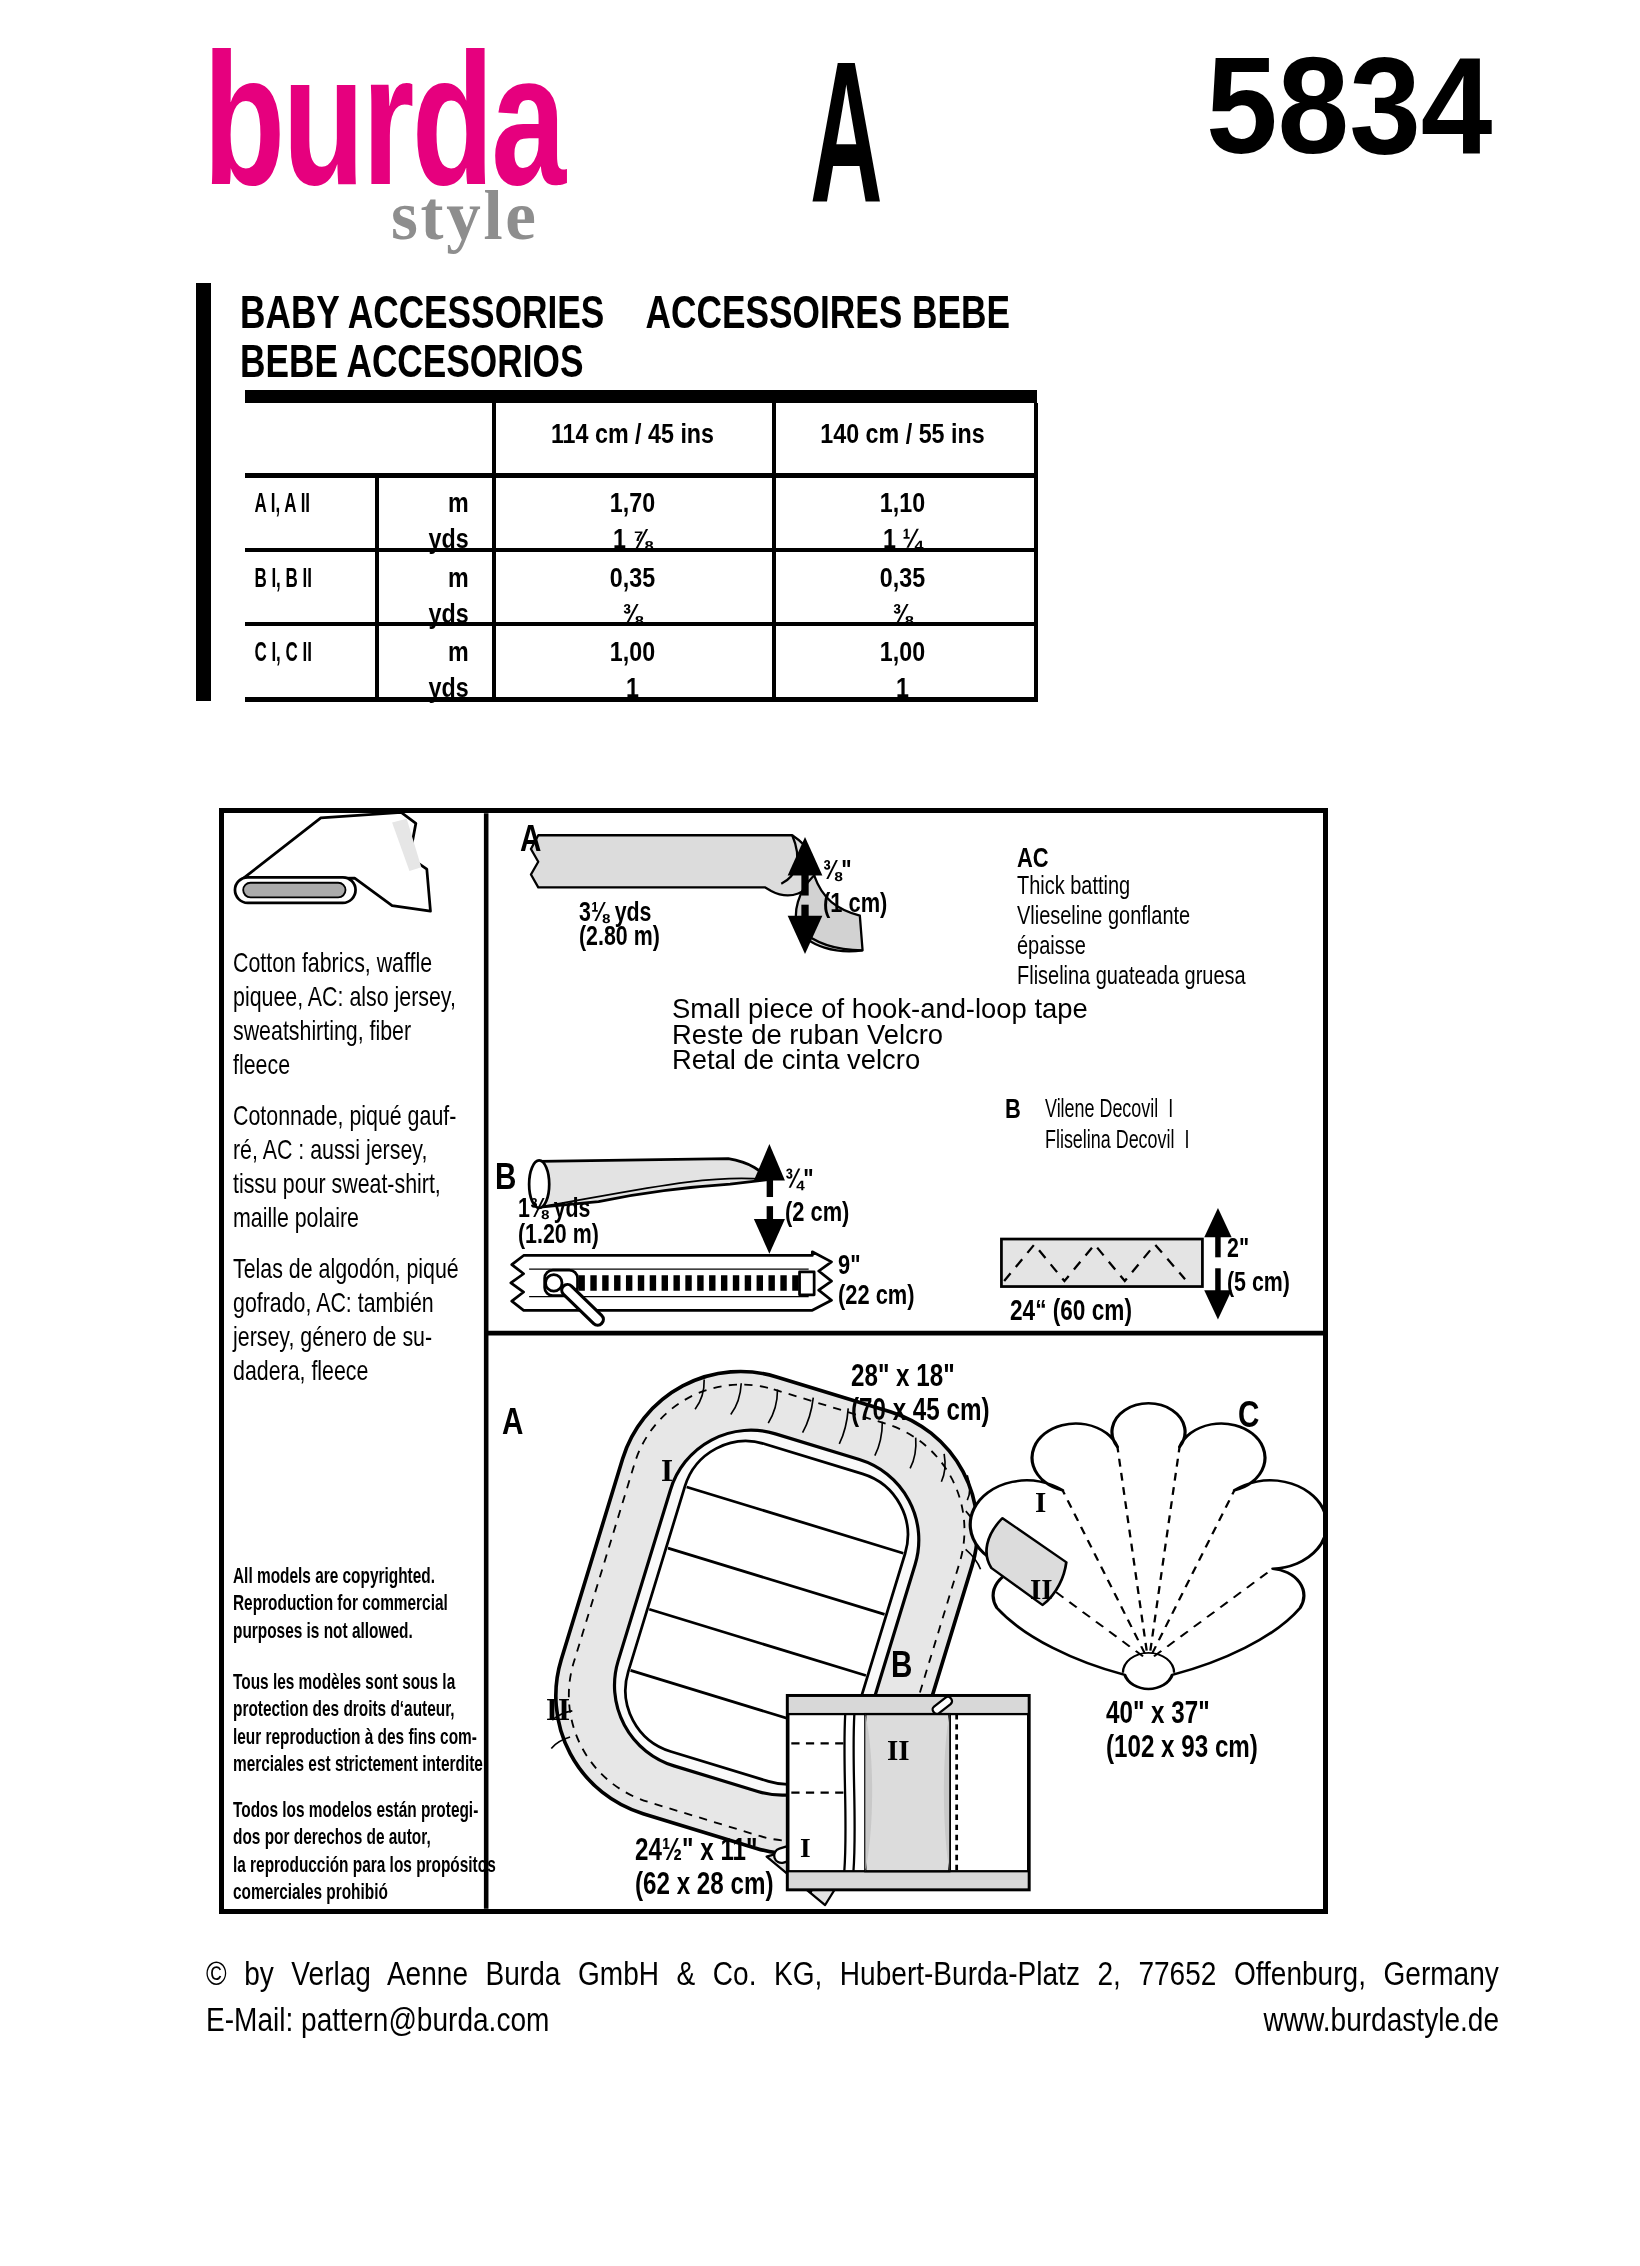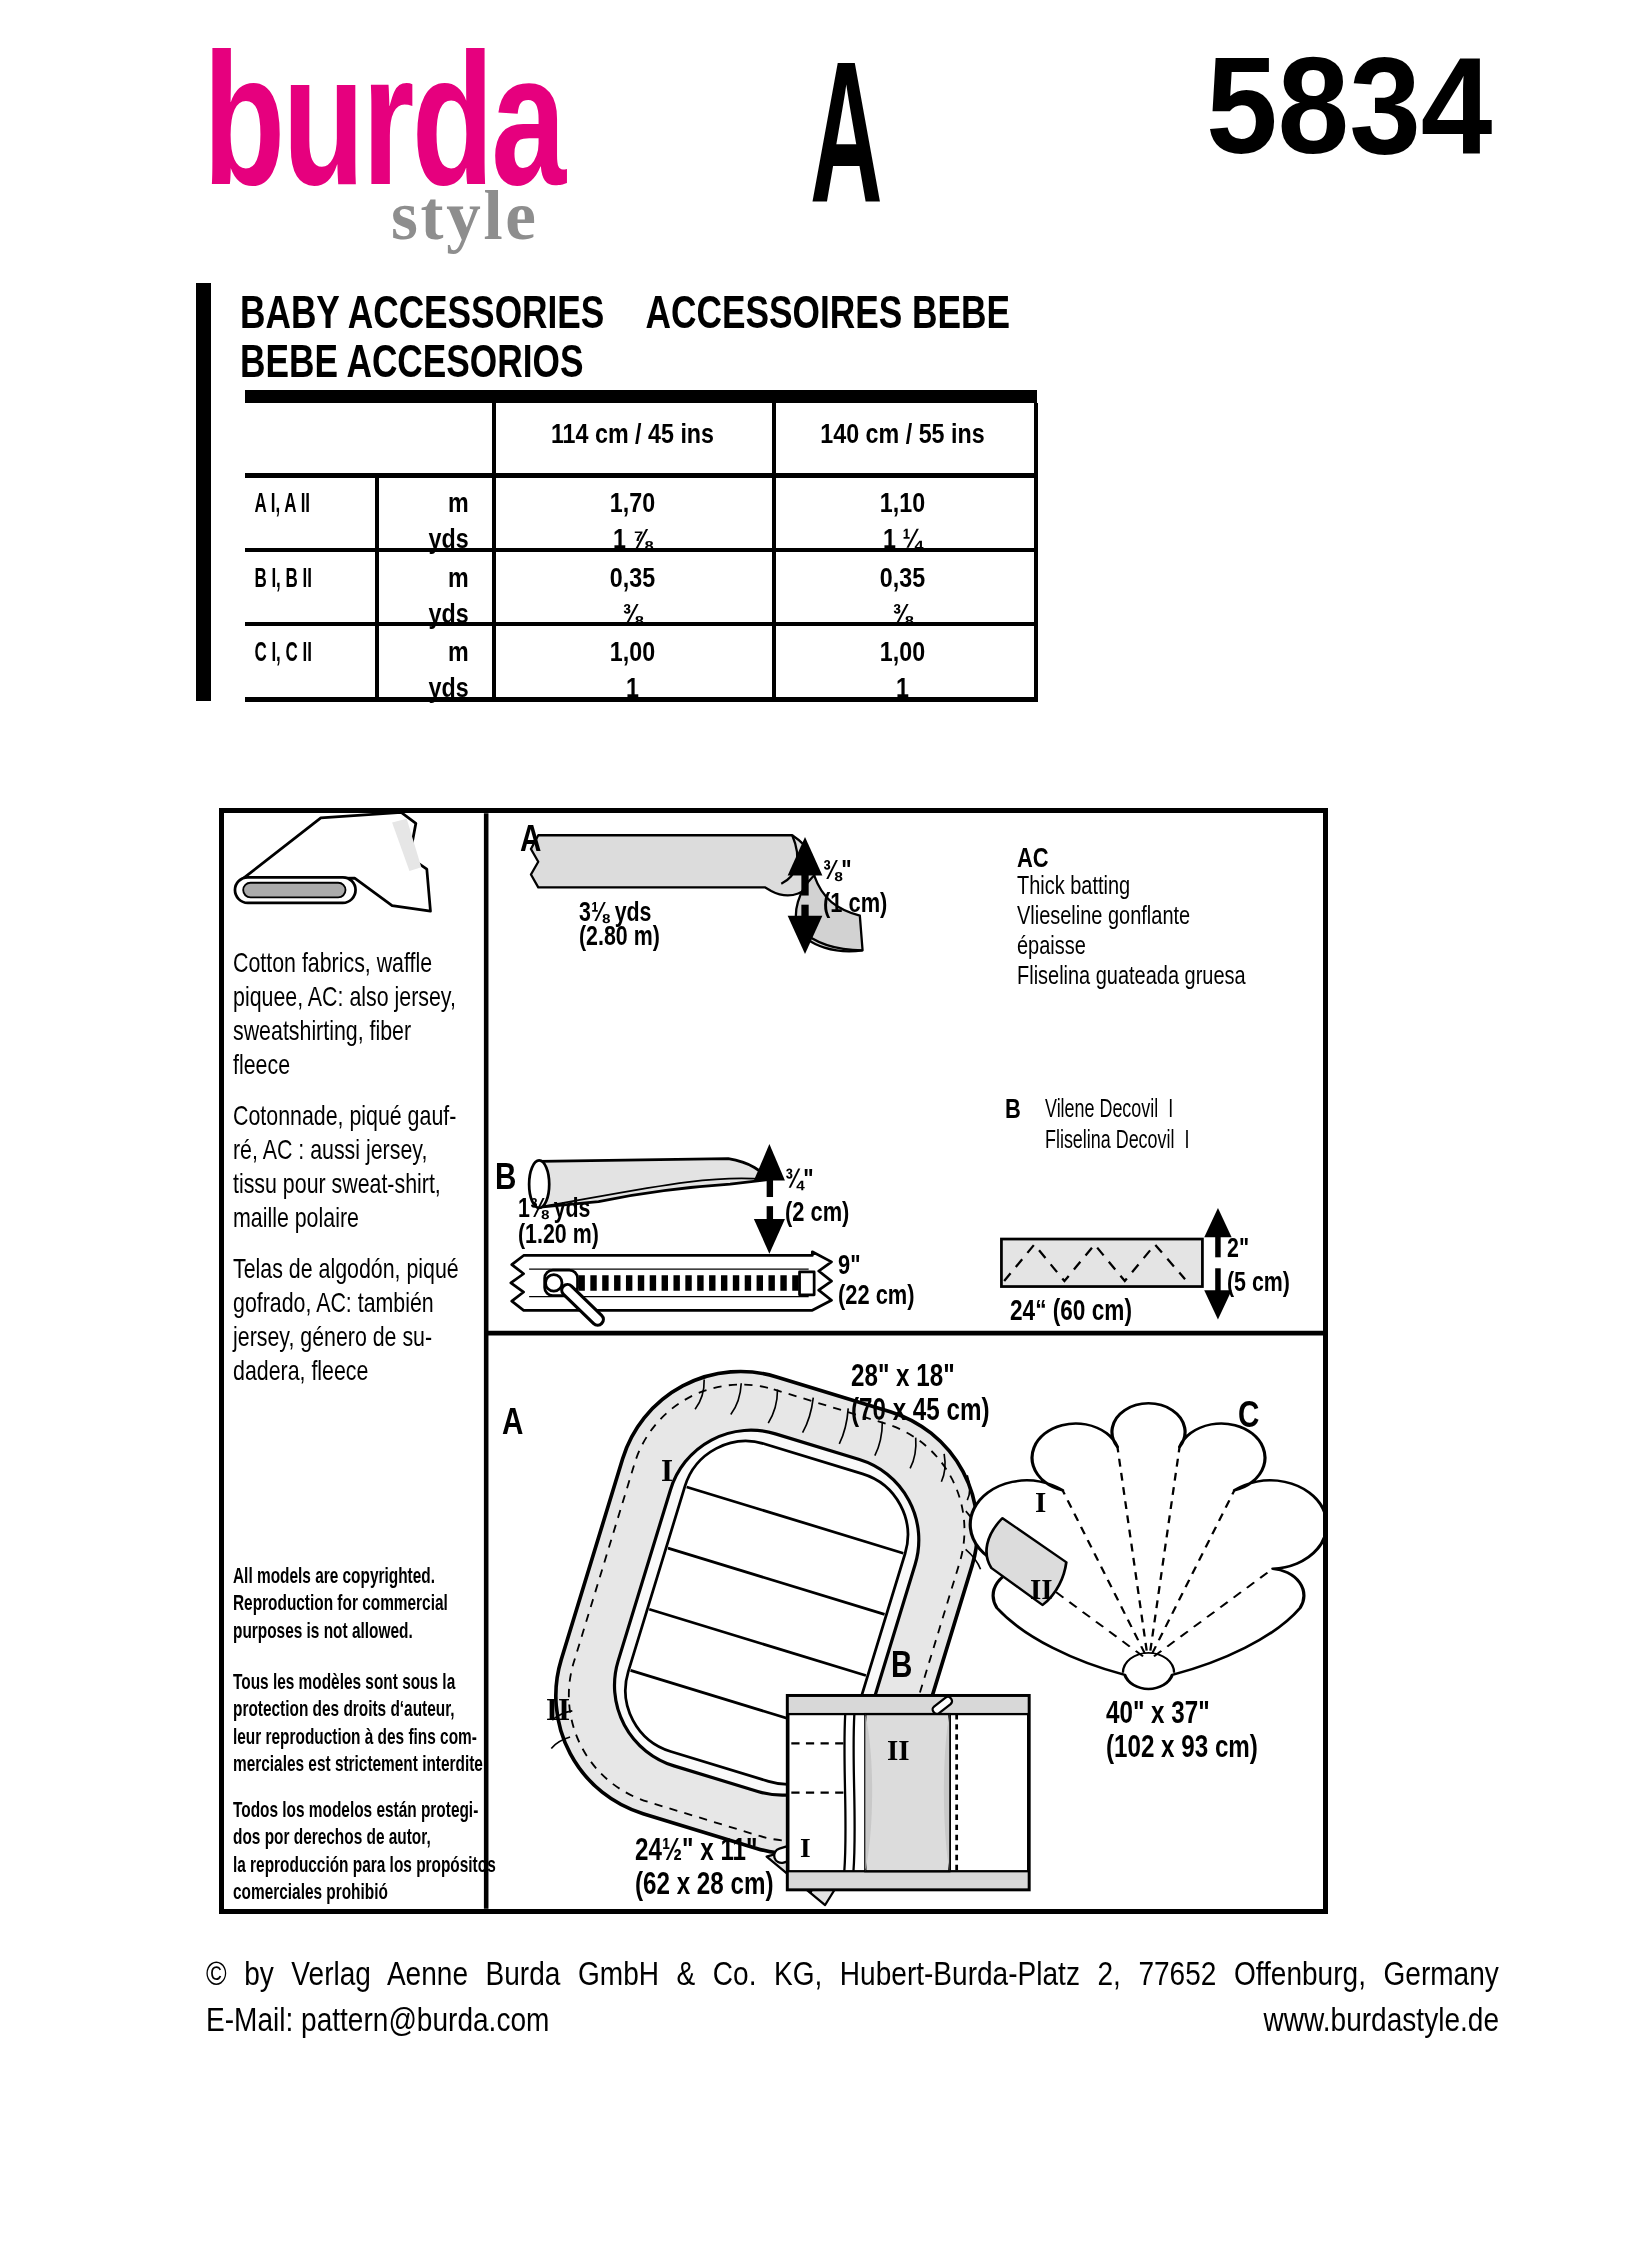--- a/index.html
+++ b/index.html
@@ -319,20 +319,23 @@
 
     <div class="abs big-label" data-name="strip-a-label">A</div>
     <div class="abs pre dim" data-name="strip-a-size">3⅛ yds
 (2.80 m)</div>
     <div class="abs pre dim" data-name="arrow-a-size">⅜"
 (1 cm)</div>
     <div class="abs" data-name="ac-label">AC</div>
     <div class="abs pre" data-name="batting-text">Thick batting
 Vlieseline gonflante épaisse
 Fliselina guateada gruesa</div>
+    <div class="abs pre" data-name="velcro-text">Small piece of hook-and-loop tape
+Reste de ruban Velcro
+Retal de cinta velcro</div>
     <div class="abs" data-name="decovil-b-label">B</div>
     <div class="abs pre" data-name="decovil-text">Vilene Decovil  I
 Fliselina Decovil  I</div>
     <div class="abs big-label" data-name="strip-b-label">B</div>
     <div class="abs pre dim" data-name="strip-b-size">1⅜ yds
 (1.20 m)</div>
     <div class="abs pre dim" data-name="arrow-b-size">¾"
 (2 cm)</div>
     <div class="abs pre dim" data-name="zipper-size">9"
 (22 cm)</div>

